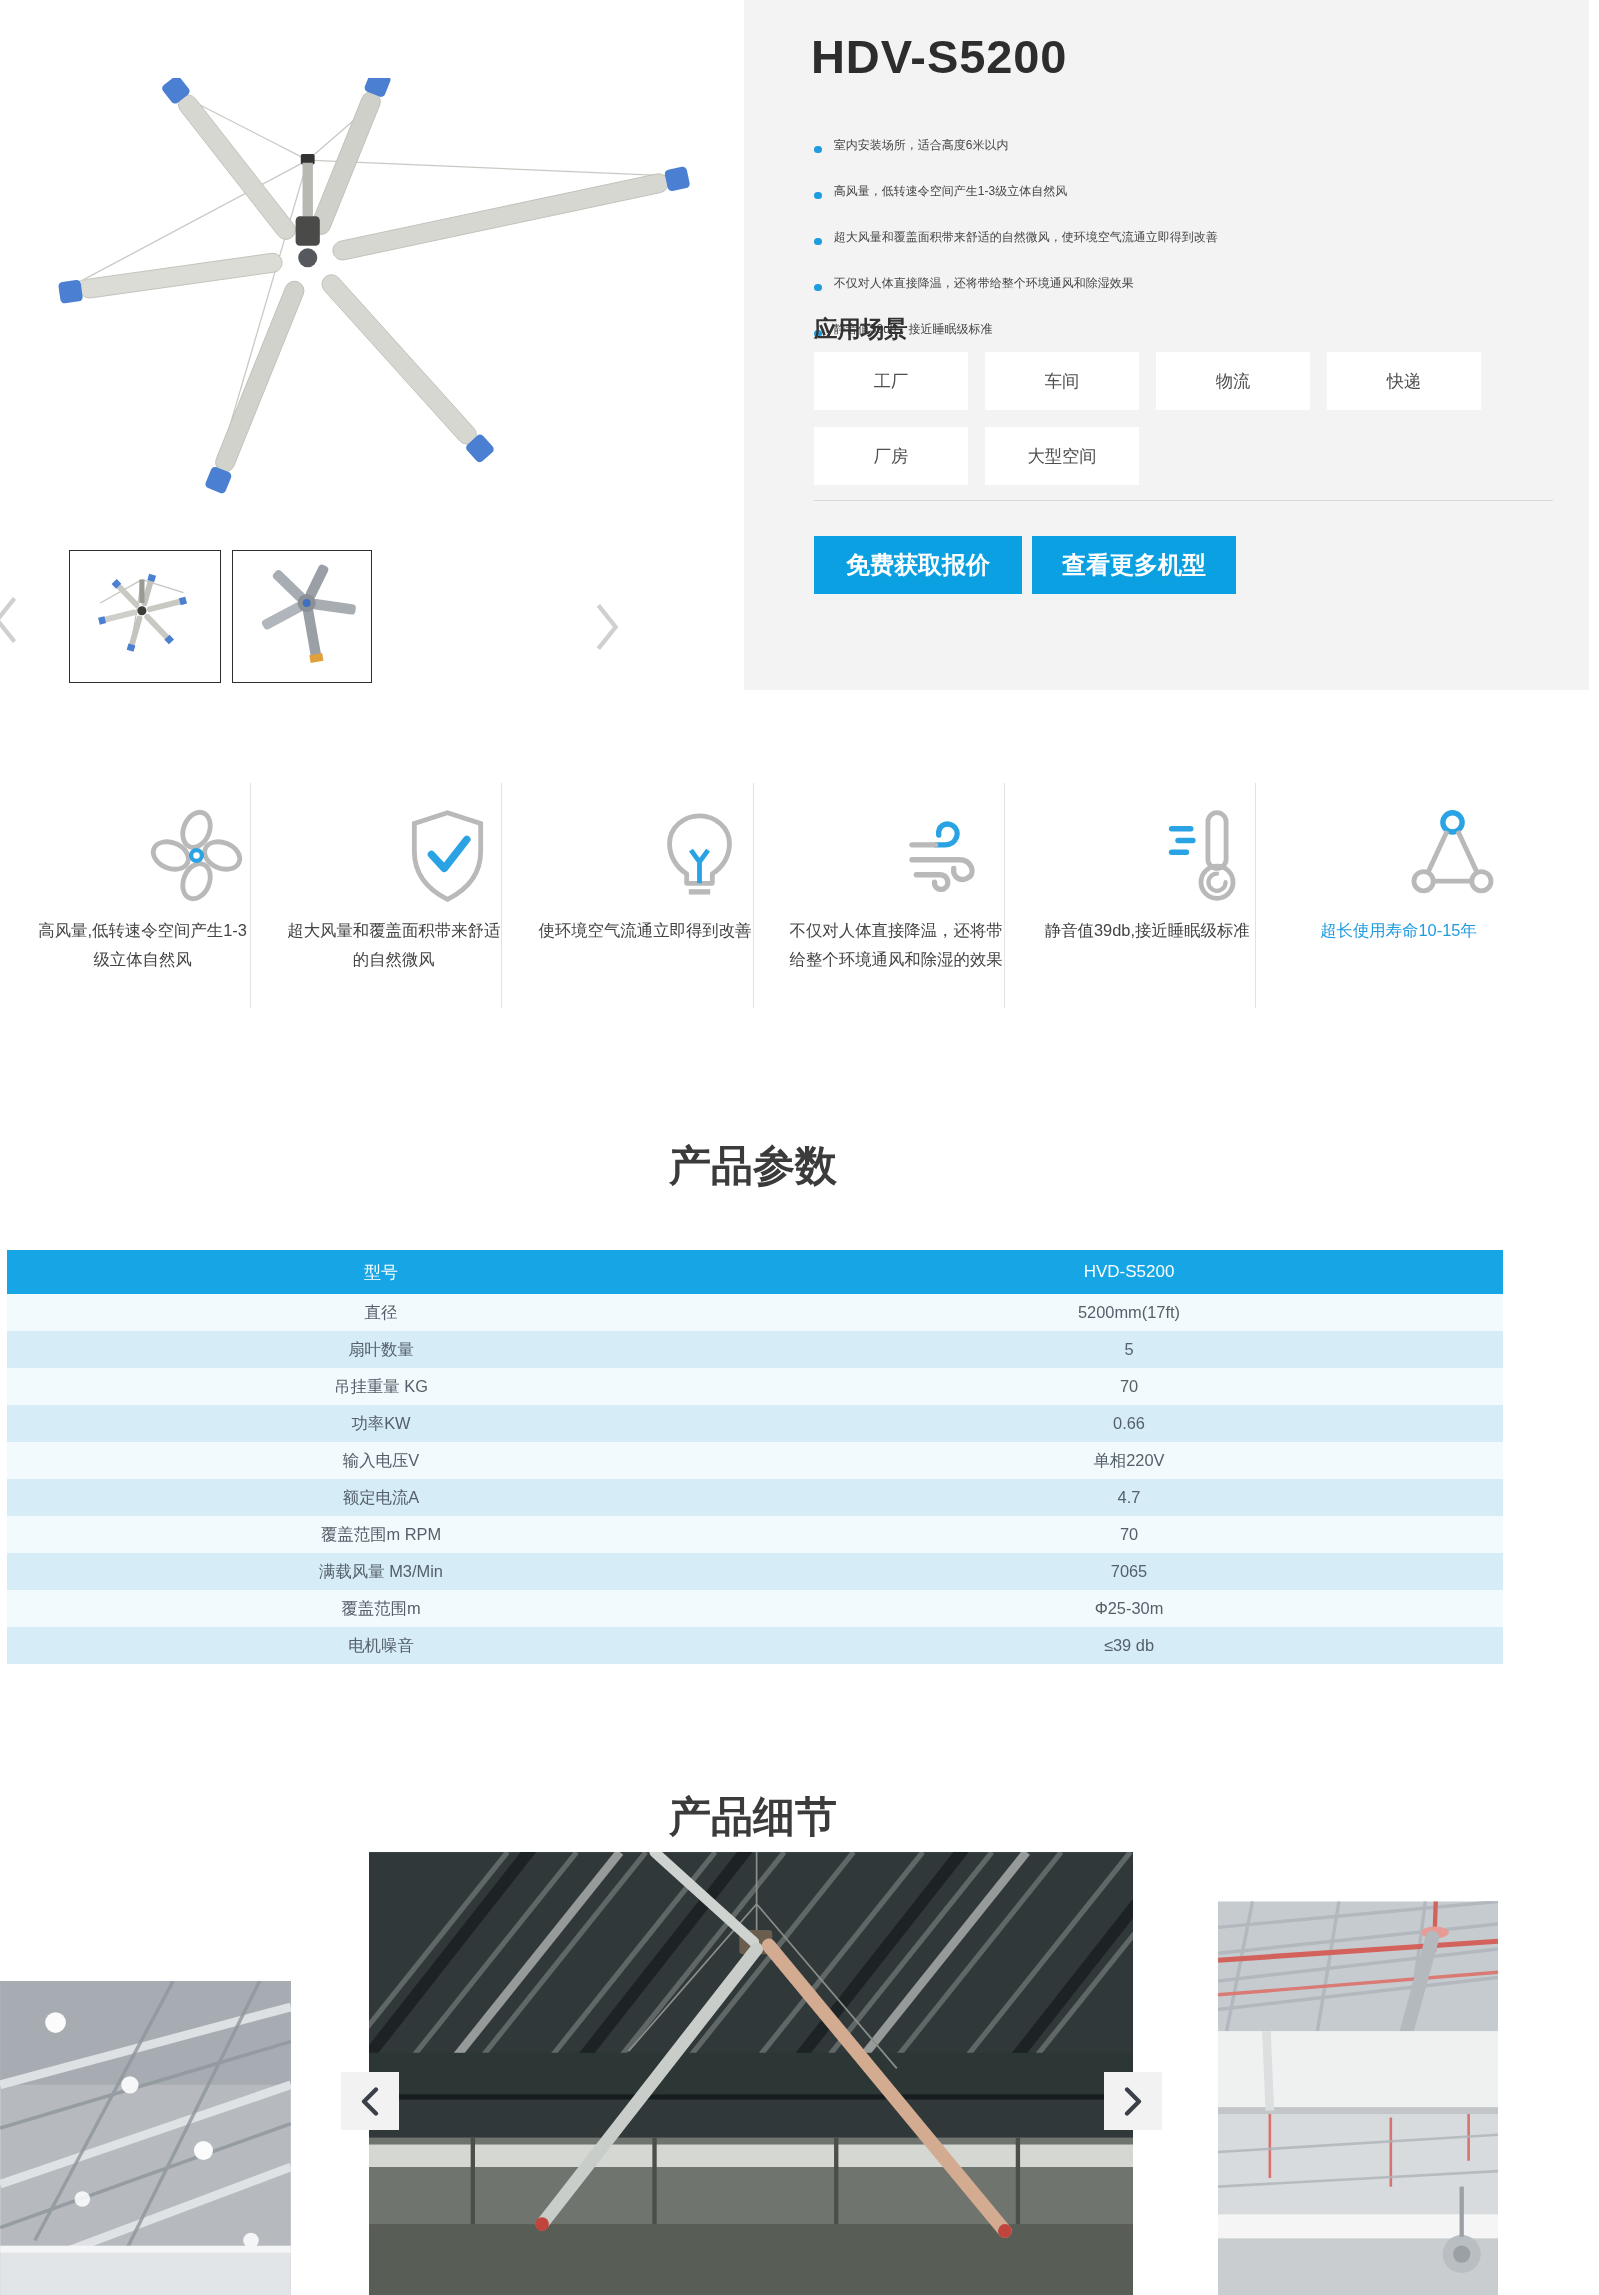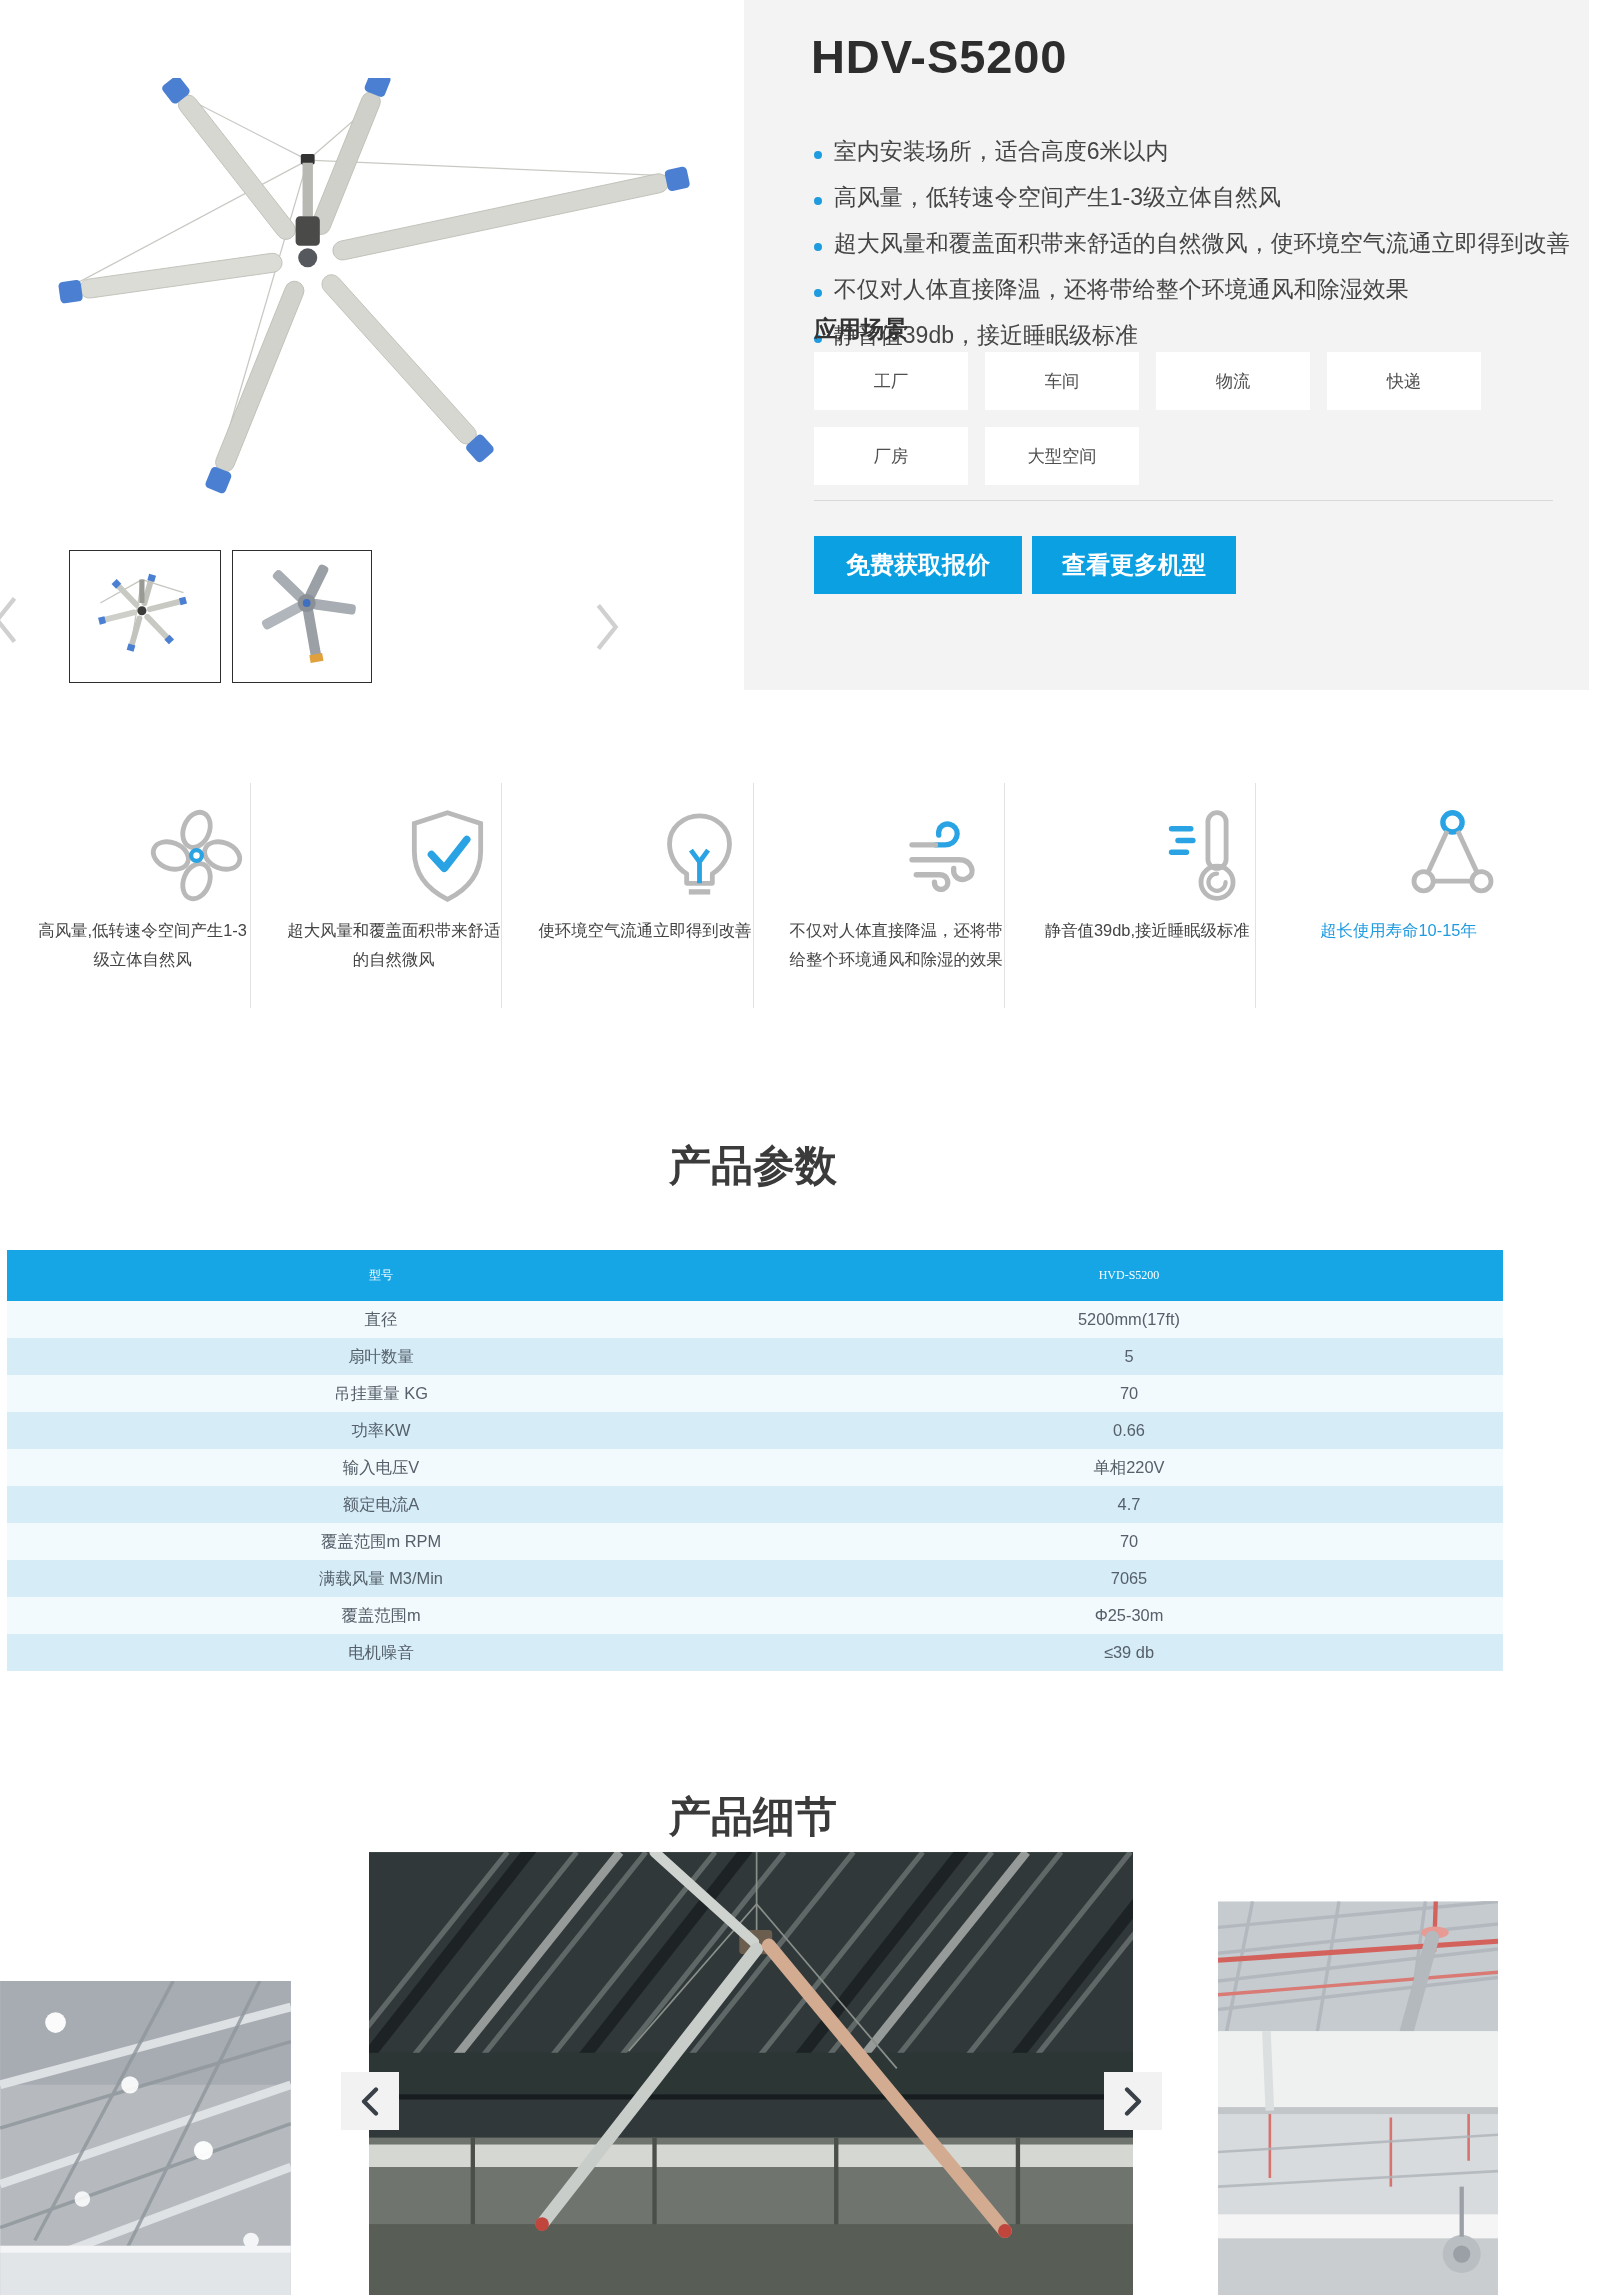--- a/index.html
+++ b/index.html
@@ -3,22 +3,22 @@
 <meta charset="utf-8">
 <style>
   html,body{margin:0;padding:0;background:#fff;}
   .page{position:relative;width:1600px;height:2295px;background:#ffffff;overflow:hidden;
         font-family:"Liberation Sans","DejaVu Sans",sans-serif;color:#444;}
   .abs{position:absolute;}
   
   .hero-panel{left:744px;top:0;width:845px;height:690px;background:#f3f3f3;}
   .hero-title{left:67px;top:29px;font-size:47px;font-weight:bold;color:#2d2d2d;letter-spacing:0.9px;}
   .bullets{left:70px;top:137px;width:692px;list-style:none;margin:0;padding:0;}
-  .bullets li{display:flex;align-items:center;height:28px;margin-bottom:18px;
-              font-size:23px;color:#454545;white-space:nowrap;}
+  .bullets li{display:flex;align-items:flex-start;height:28px;margin-bottom:18px;
+              font-size:12px;color:#454545;white-space:nowrap;}
   .dot{width:7.8px;height:7.8px;border-radius:50%;background:#1f9be0;margin:8.7px 12px 0 0;flex:0 0 7.8px;}
   .app-heading{left:70px;top:313px;font-size:23.4px;font-weight:bold;color:#333;}
   .scen-grid{left:70px;top:352px;width:692px;display:flex;flex-wrap:wrap;column-gap:14px;row-gap:15.6px;gap:17px;}
   .scen-btn{width:154px;height:58px;background:#ffffff;display:flex;align-items:center;justify-content:center;
             font-size:17.3px;color:#4f4f4f;cursor:pointer;}
   .hr{left:70px;top:500px;width:739px;height:0.9px;background:#d9d9d9;}
   .cta{height:58px;background:#0aa0e2;color:#fff;font-size:24px;font-weight:bold;
        display:flex;align-items:center;justify-content:center;cursor:pointer;}
   .cta1{left:70px;top:536px;width:208px;}
   .cta2{left:288px;top:536px;width:204px;}
@@ -32,21 +32,21 @@
   .feat:last-child{border-right:none;}
   .feat .ic{margin-top:12px;height:121px;display:flex;align-items:center;justify-content:center;}
   .feat .tx{width:86%;text-align:center;font-size:16.4px;line-height:29px;color:#444;}
   .feat.hl .tx{color:#1f9be0;}
   
   .sec-title{left:0;width:1506px;text-align:center;font-size:42px;line-height:48px;
              font-weight:bold;color:#3b3b3b;}
   
   .ptable{left:7px;top:1250px;width:1496px;}
   .prow,.phead{display:flex;}
-  .phead{height:51px;background:#16a6e6;color:#fff;font-size:12px;font-family:Liberation Serif, serif;}
+  .phead{height:44px;background:#16a6e6;color:#fff;font-size:17px;}
   .prow{height:37px;font-size:16.4px;color:#55606a;}
   .prow:nth-child(odd){background:#f3fafd;}
   .prow:nth-child(even){background:#d6edf8;}
   .pc{flex:1;display:flex;align-items:center;justify-content:center;}
   
   .car-arrow{width:58px;height:58px;background:#f2f2f2;display:flex;align-items:center;justify-content:center;cursor:pointer;}
   .nav-chevron{color:#cfcfcf;}
 </style>
 </head>
 <body>

